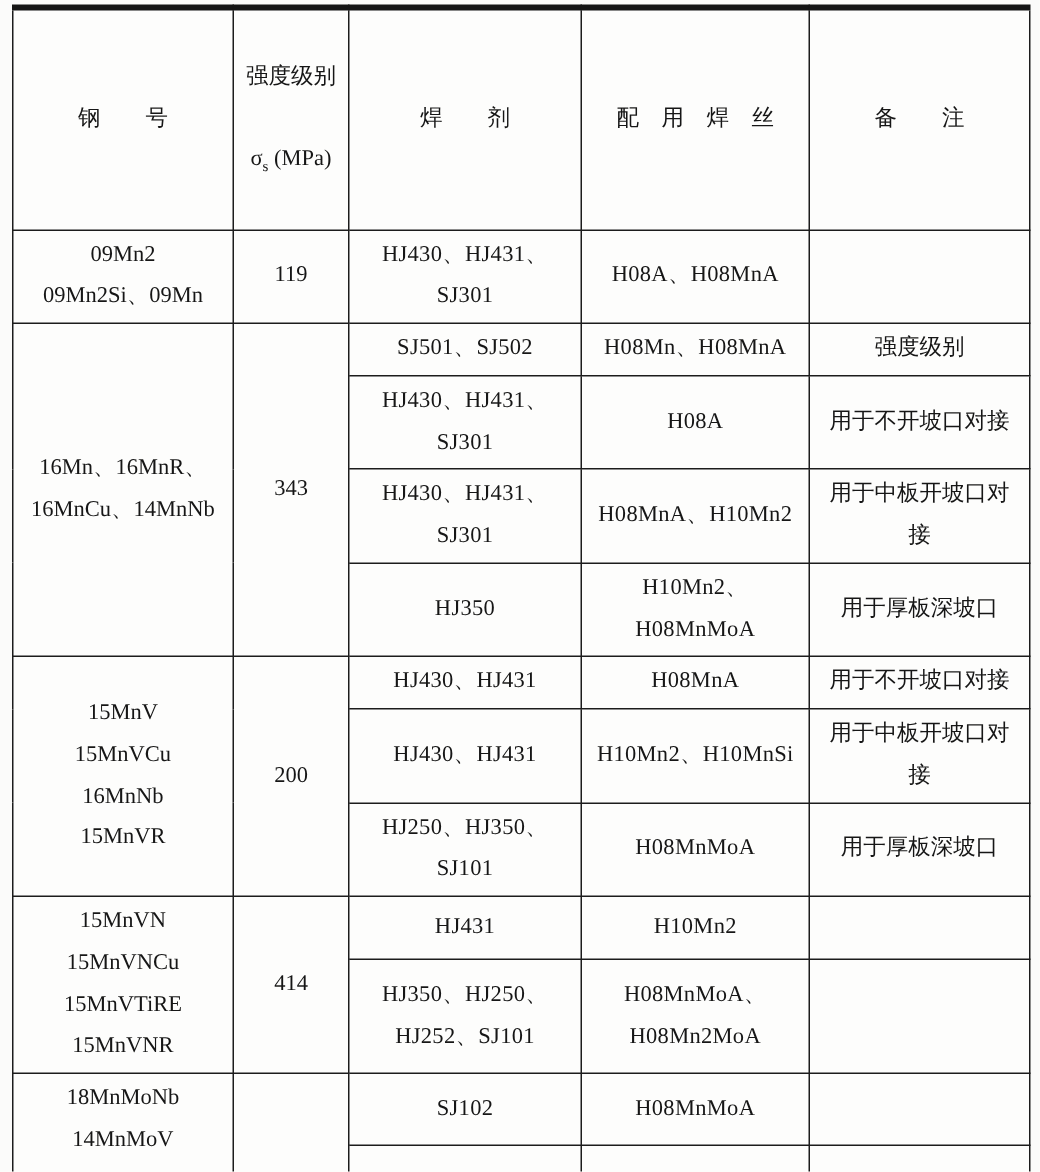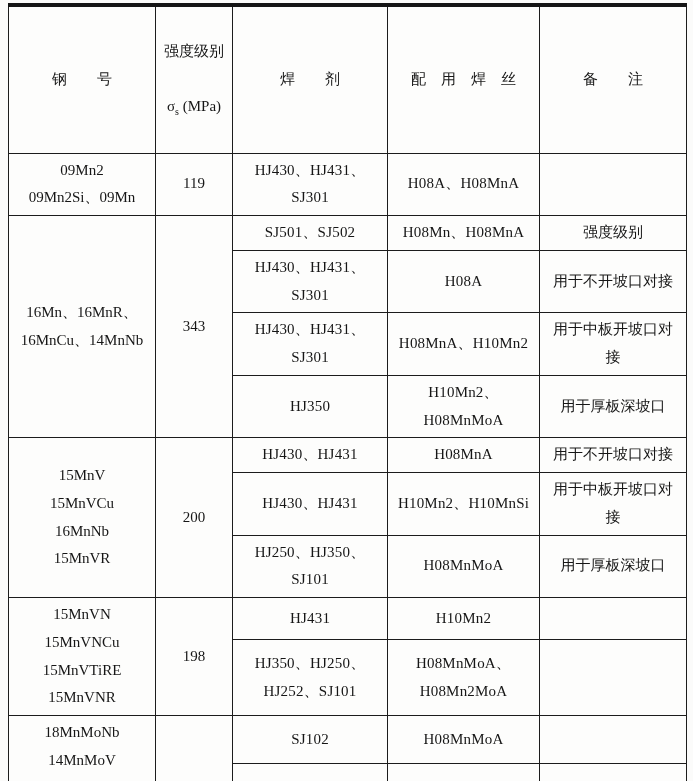--- a/index.html
+++ b/index.html
@@ -127,21 +127,21 @@
         <tr>
           <td class="flux">HJ250、HJ350、SJ101</td>
           <td class="wire">H08MnMoA</td>
           <td class="remark">用于厚板深坡口</td>
         </tr>
         <tr>
           <td class="steel" rowspan="2">15MnVN
 15MnVNCu
 15MnVTiRE
 15MnVNR</td>
-          <td class="num" rowspan="2">198</td>
+          <td class="num" rowspan="2">414</td>
           <td class="flux">HJ431</td>
           <td class="wire">H10Mn2</td>
           <td class="remark"></td>
         </tr>
         <tr>
           <td class="flux">HJ350、HJ250、
 HJ252、SJ101</td>
           <td class="wire">H08MnMoA、
 H08Mn2MoA</td>
           <td class="remark"></td>

